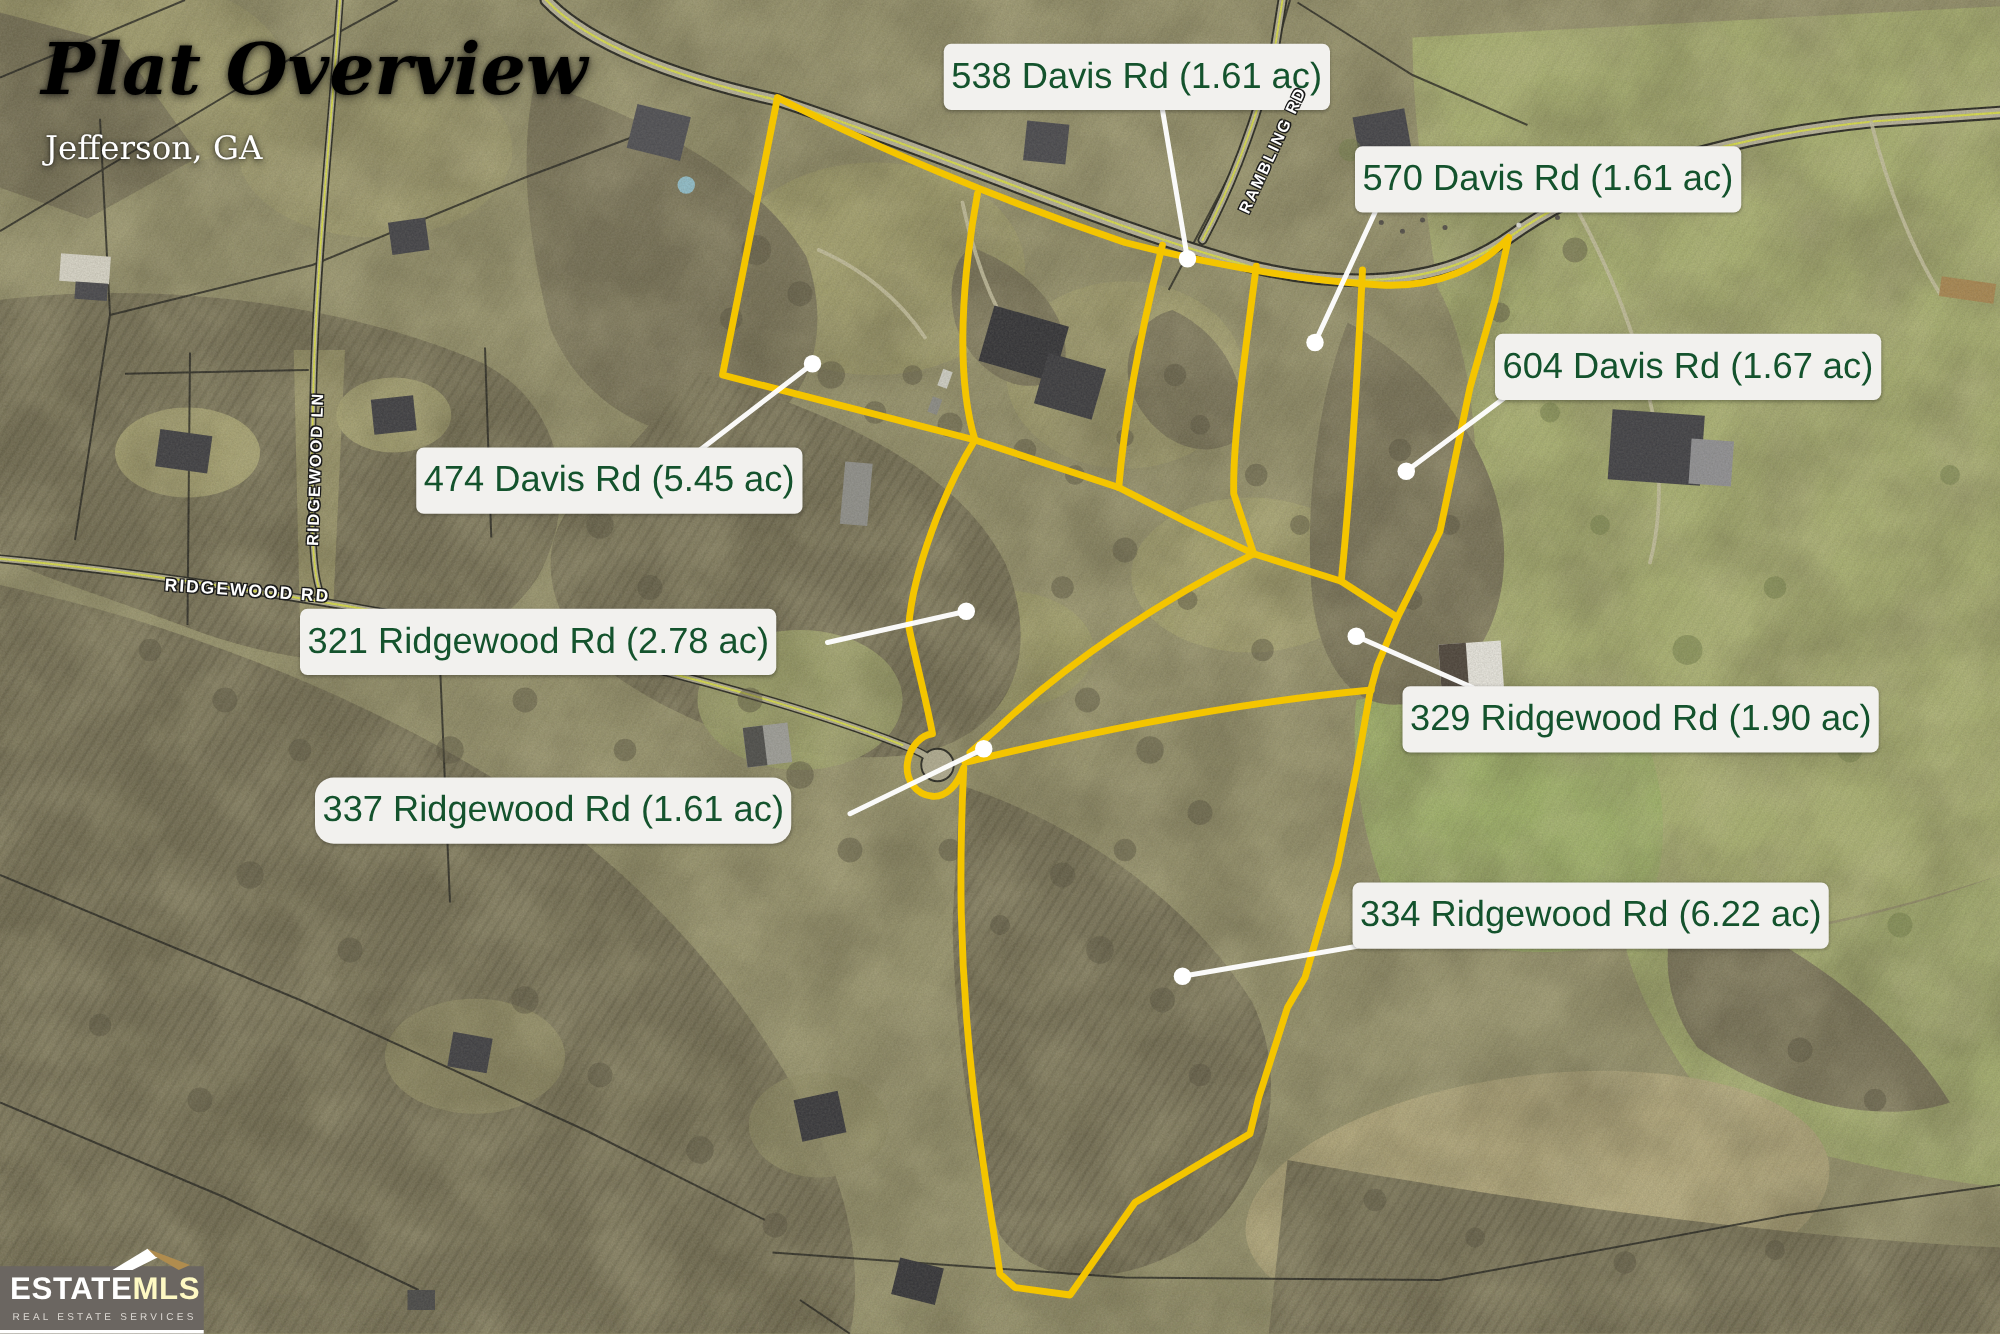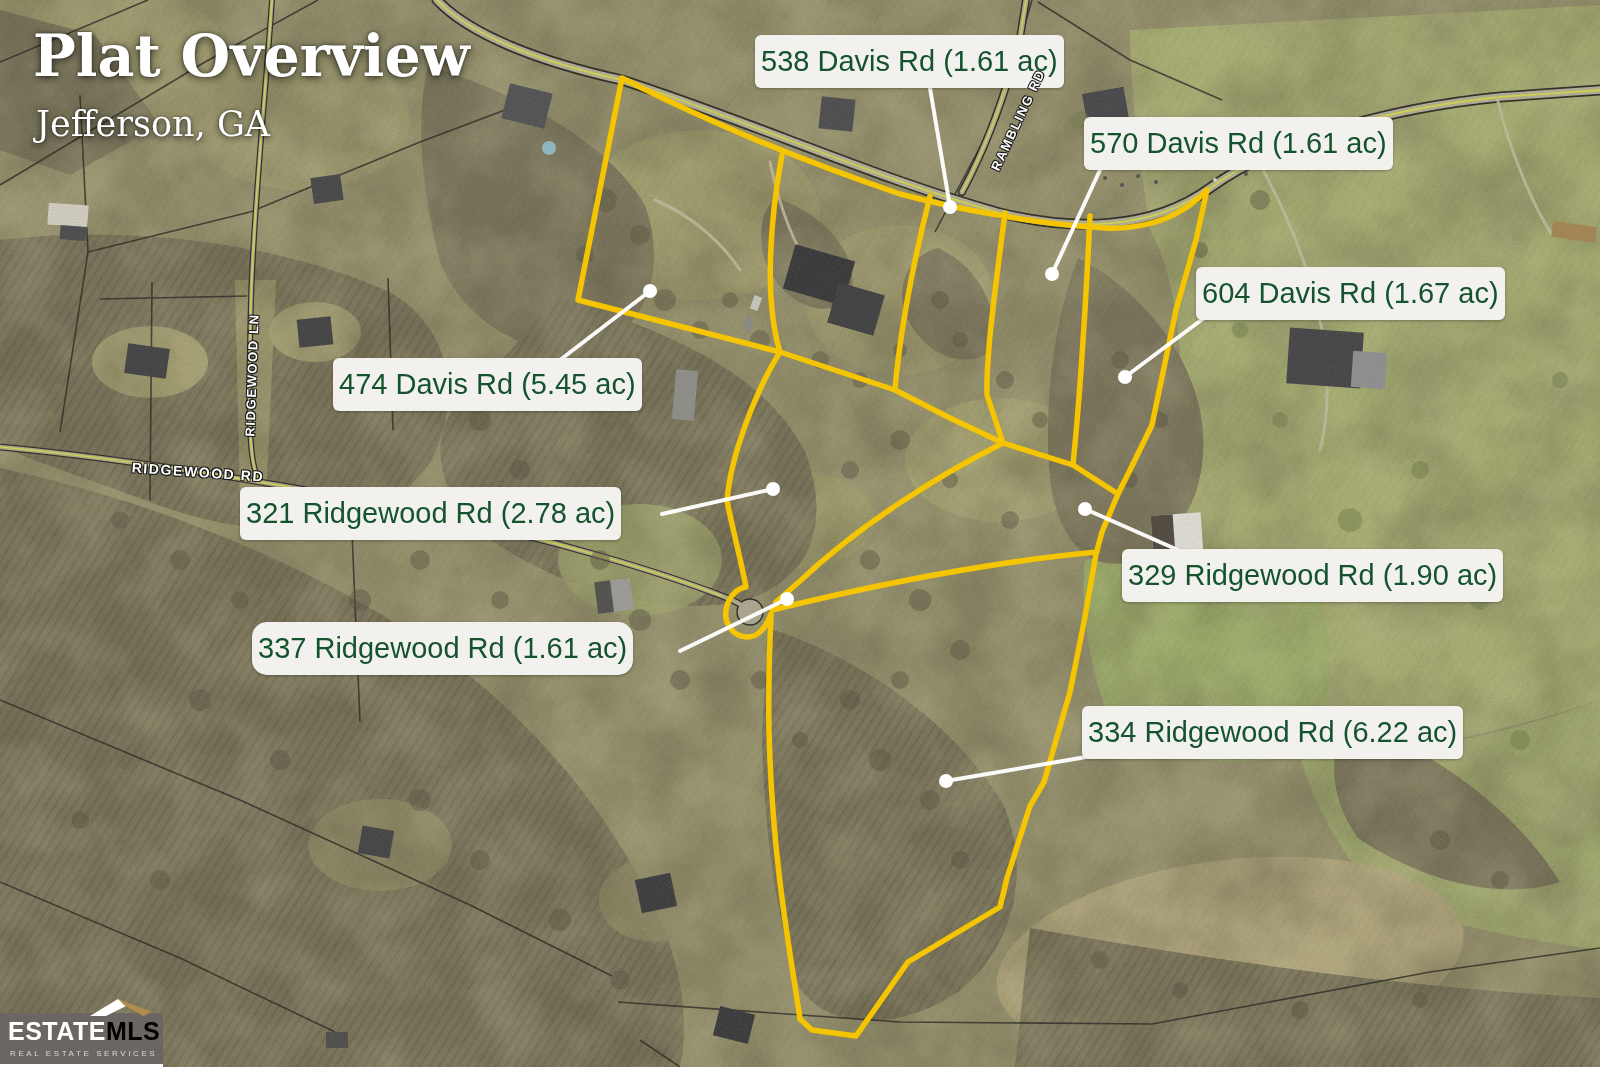--- a/index.html
+++ b/index.html
@@ -8,41 +8,41 @@
   #map-stage{position:absolute;left:0;top:0;width:1600px;height:1067px;}
   svg{display:block;}
 
   
   .maplabel{position:absolute;background:#F2F1EE;color:#14532d;
     font-family:Liberation Sans, sans-serif;font-size:29px;line-height:1;
     padding:12px 6px;border-radius:6px;white-space:nowrap;
     box-shadow:0 1px 3px rgba(0,0,0,.28);}
 
   
-  .title{position:absolute;left:33px;top:22px;color:#ffffff;
+  .title{position:absolute;left:33px;top:22px;color:#000000;
     font-family:"DejaVu Serif","Liberation Serif",serif;font-weight:bold;font-size:57px;
-    text-shadow:0 2px 8px rgba(0,0,0,.65),0 0 3px rgba(0,0,0,.45);white-space:nowrap;}
+    text-shadow:0 2px 8px rgba(0,0,0,.65),0 0 3px rgba(0,0,0,.45);white-space:nowrap;font-style:italic;}
   .subtitle{position:absolute;left:36px;top:104px;color:#fff;
-    font-family:"DejaVu Serif","Liberation Serif",serif;font-size:35px;
+    font-family:"DejaVu Serif","Liberation Serif",serif;font-size:26px;
     text-shadow:0 2px 6px rgba(0,0,0,.7),0 0 2px rgba(0,0,0,.5);white-space:nowrap;}
 
   
   .roadlabel{position:absolute;font-family:"Liberation Sans",sans-serif;font-weight:bold;
     color:#fff;letter-spacing:1.6px;white-space:nowrap;
     text-shadow:-1px -1px 0 #1a1a1a,1px -1px 0 #1a1a1a,-1px 1px 0 #1a1a1a,1px 1px 0 #1a1a1a;}
   .roadlabel.ln{left:252px;top:375px;font-size:13px;transform:translate(-50%,-50%) rotate(-88deg);}
   .roadlabel.rd{left:198px;top:472px;font-size:14px;transform:translate(-50%,-50%) rotate(4deg);}
   .roadlabel.rambling{left:1018px;top:120px;font-size:13px;transform:translate(-50%,-50%) rotate(-65deg);}
 
   
   .logo{position:absolute;left:0;top:1013px;width:163px;height:54px;background:#6B6661;}
   .logo-roof{position:absolute;left:88px;top:-17px;}
   .logo-main{position:absolute;left:8px;top:6px;font-family:"Liberation Sans",sans-serif;
     font-weight:bold;font-size:25px;letter-spacing:.5px;color:#fff;line-height:1;}
-  .logo-mls{color:#000000;}
+  .logo-mls{color:#fef9c3;}
   .logo-tagline{position:absolute;left:10px;top:36px;font-size:8px;letter-spacing:2.6px;
     color:#ddd9d4;font-family:"Liberation Sans",sans-serif;}
   .logo-bar{position:absolute;left:0;bottom:0;width:100%;height:3px;background:#fff;}
 </style>
 </head>
 <body>
 
 <div id="map-stage">
 <svg width="1600" height="1067" viewBox="0 0 1600 1067">
   <defs>

